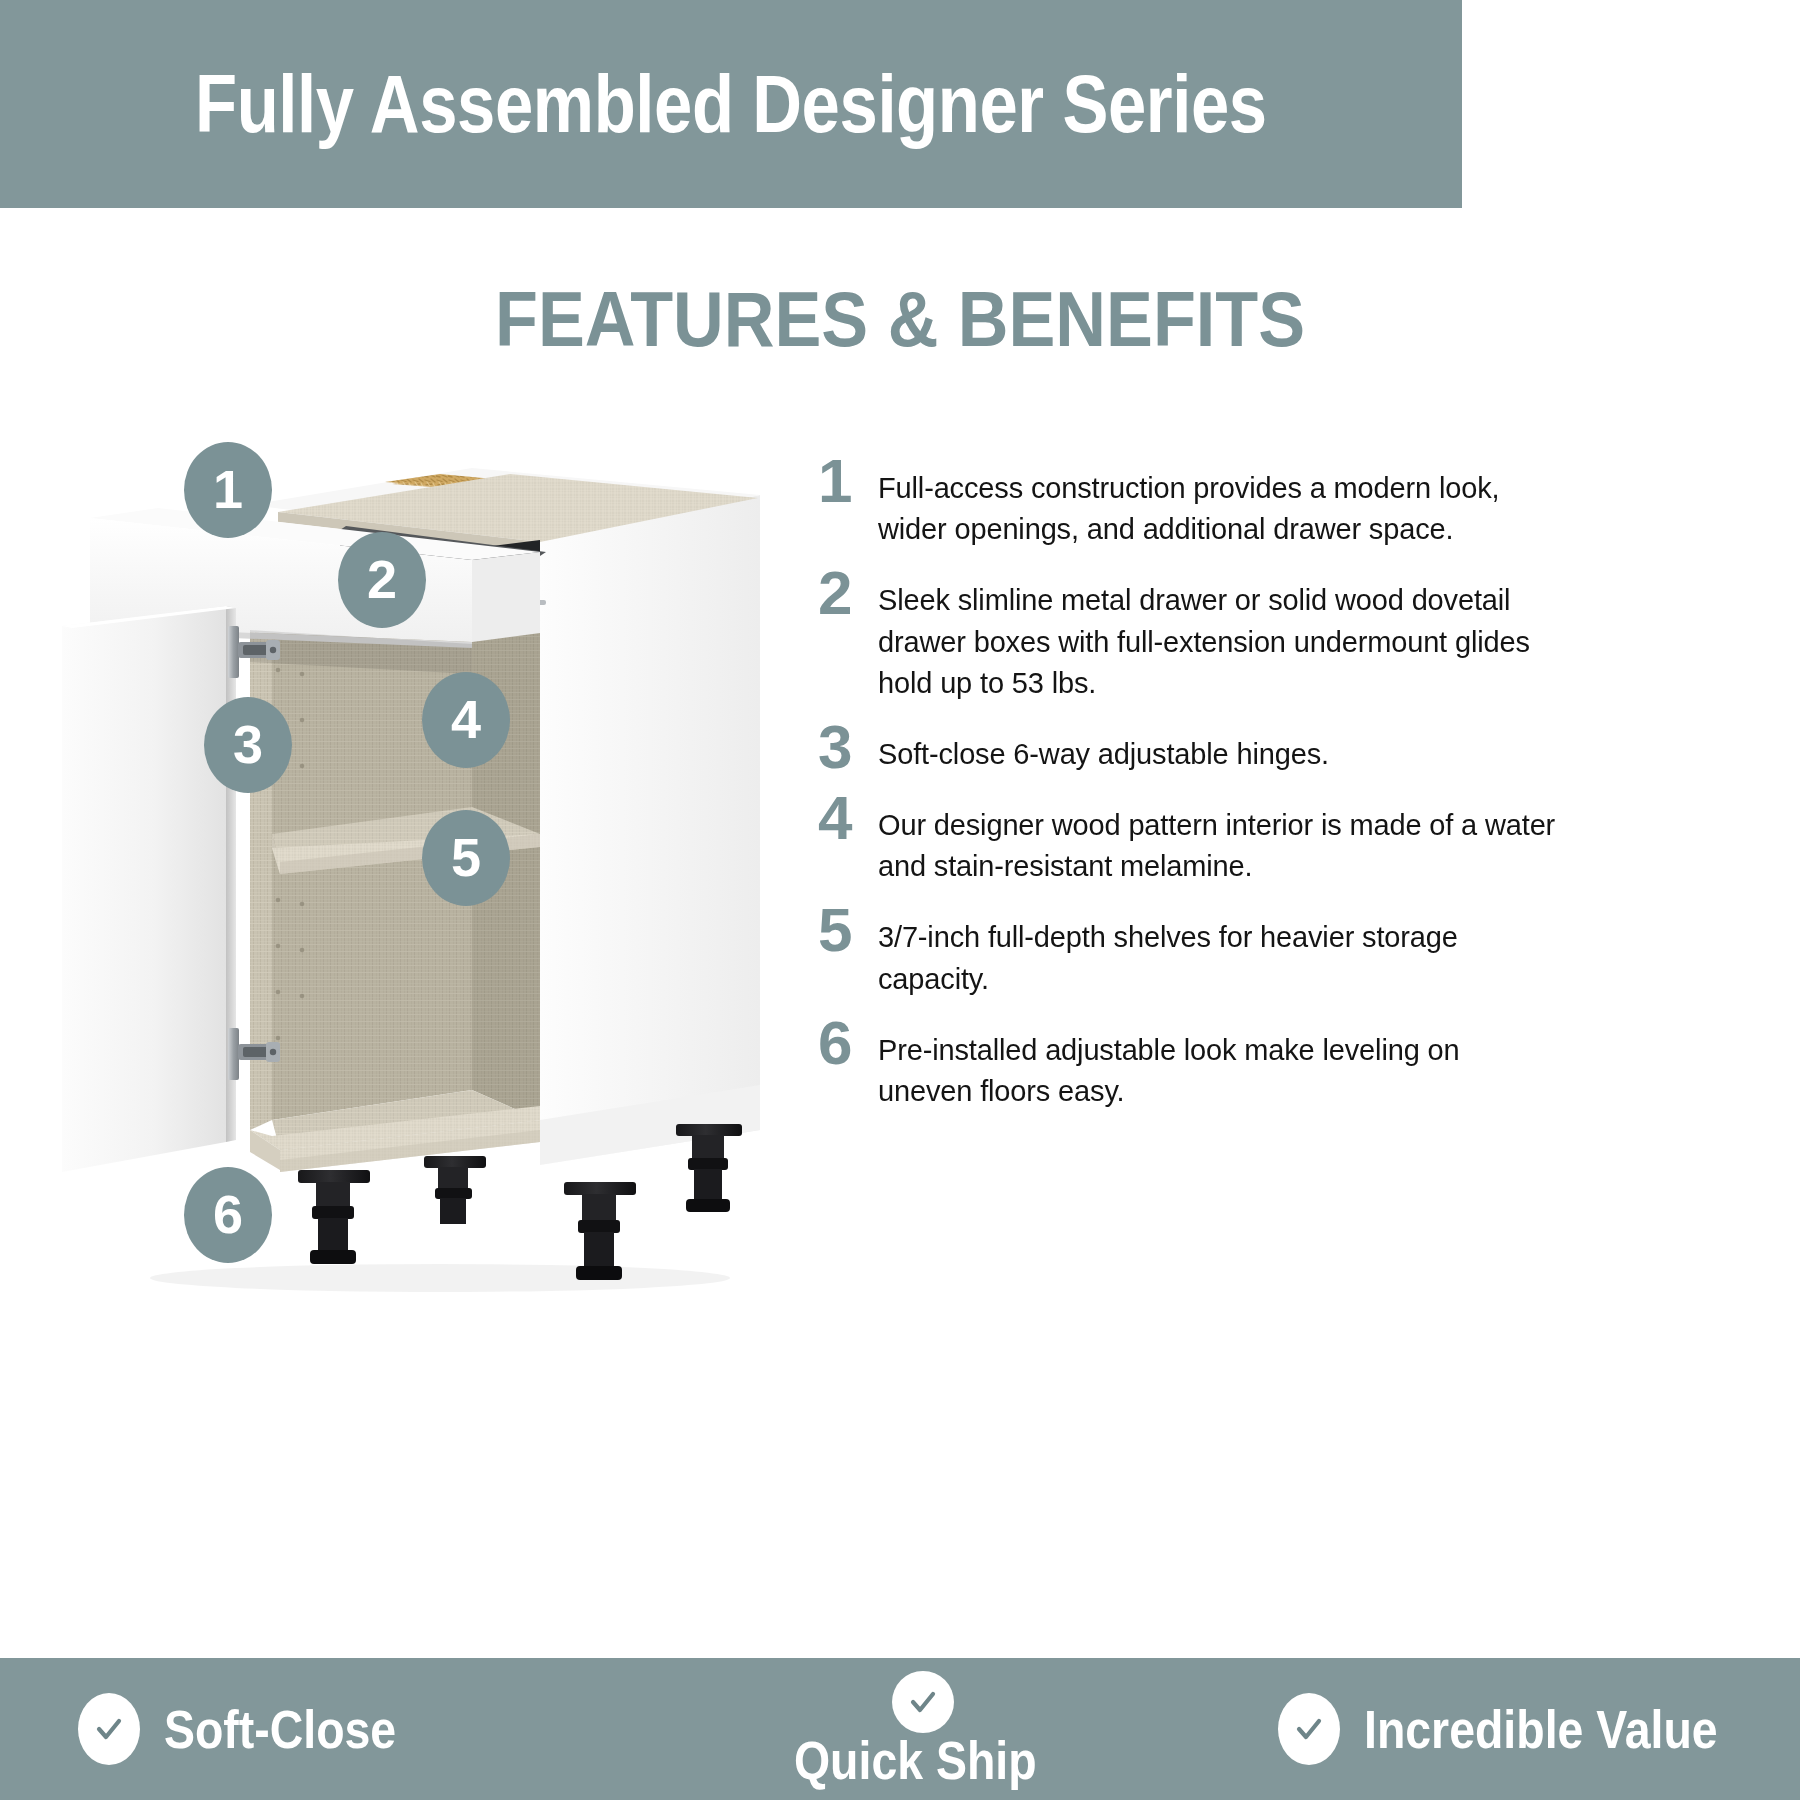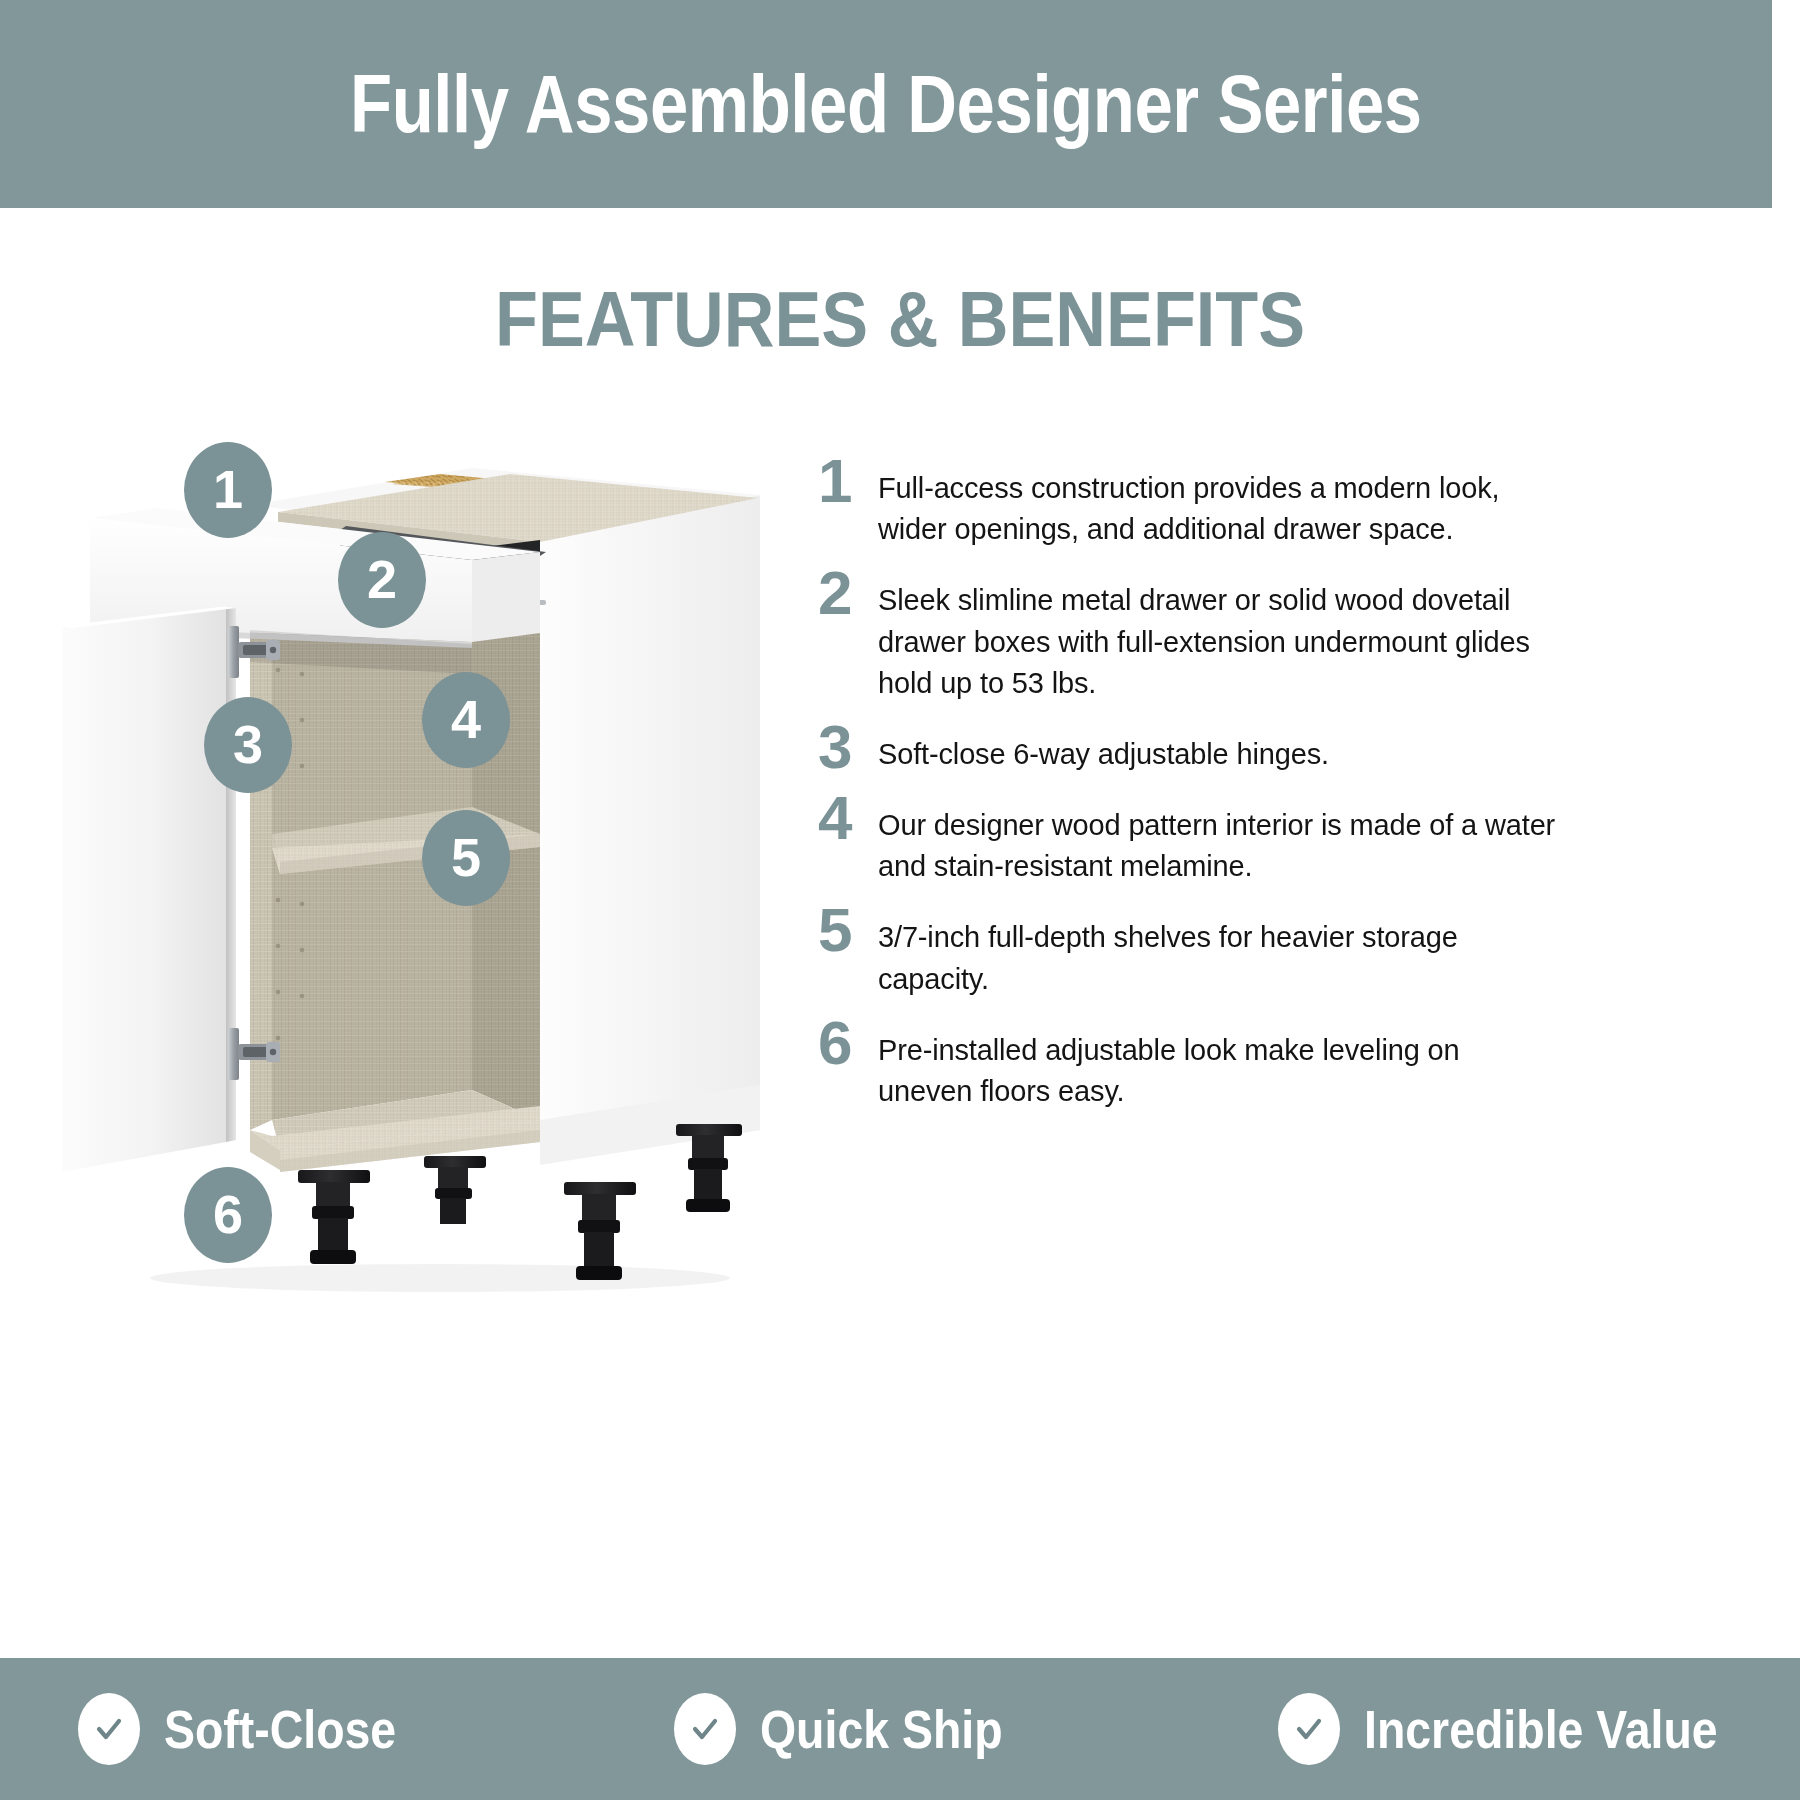--- a/index.html
+++ b/index.html
@@ -6,21 +6,21 @@
   html,body { width:1800px; height:1800px; }
   body {
     background:#ffffff;
     font-family:"Liberation Sans", sans-serif;
     overflow:hidden;
   }
   .page { position:relative; width:1800px; height:1800px; background:#fff; }
 
   
   .header {
-    position:absolute; left:0; top:0; width:1772px; height:208px;
+    position:absolute; left:0; top:0; width:1462px; height:208px;
     background:#82979a;
     display:flex; align-items:center; justify-content:center;
   }
   .header-title {
     color:#ffffff;
     font-family:"Liberation Sans Narrow","Liberation Sans",sans-serif;
     font-weight:bold;
     font-size:82px;
     letter-spacing:-0.5px;
     transform:scaleX(0.84);
@@ -78,21 +78,21 @@
   
   .footer {
     position:absolute; left:0; bottom:0; width:1800px; height:142px;
     background:#82979a;
     display:flex; align-items:center;
   }
   .footer-item {
     display:flex; align-items:center; flex:1; padding-left:0;
   }
   .footer-item:nth-child(1){ padding-left:78px; }
-  .footer-item:nth-child(2){ padding-left:74px; }
+  .footer-item:nth-child(2){ padding-left:74px;flex-direction:column; }
   .footer-item:nth-child(3){ padding-left:82px; }
   .check-badge {
     width:62px; height:72px; border-radius:50%;
     background:#ffffff;
     display:flex; align-items:center; justify-content:center;
     flex:0 0 62px;
     margin-right:24px;
   }
   .check-badge svg { display:block; }
   .footer-label {

